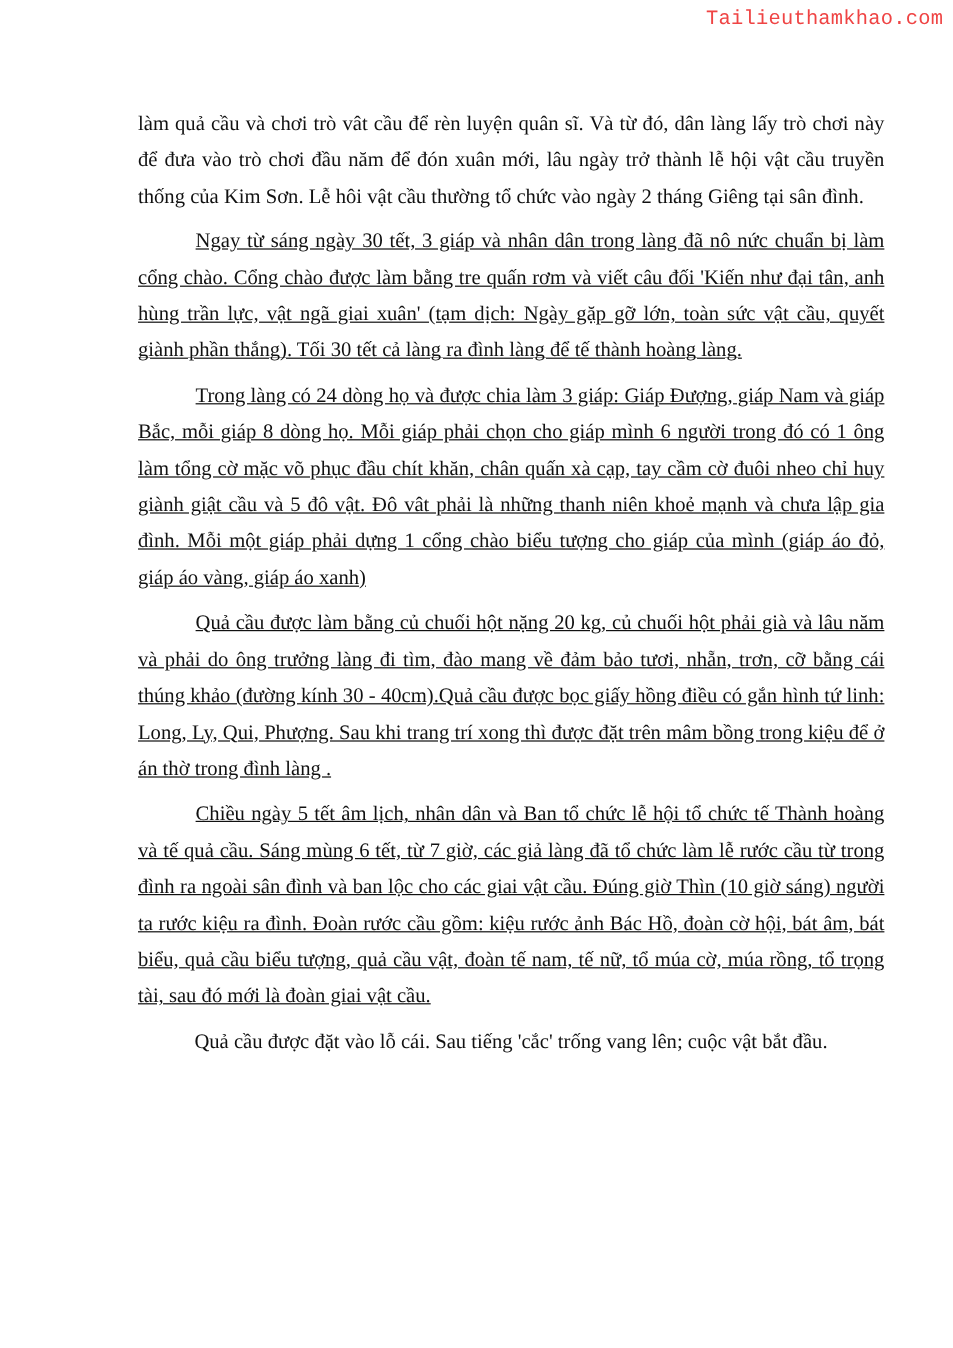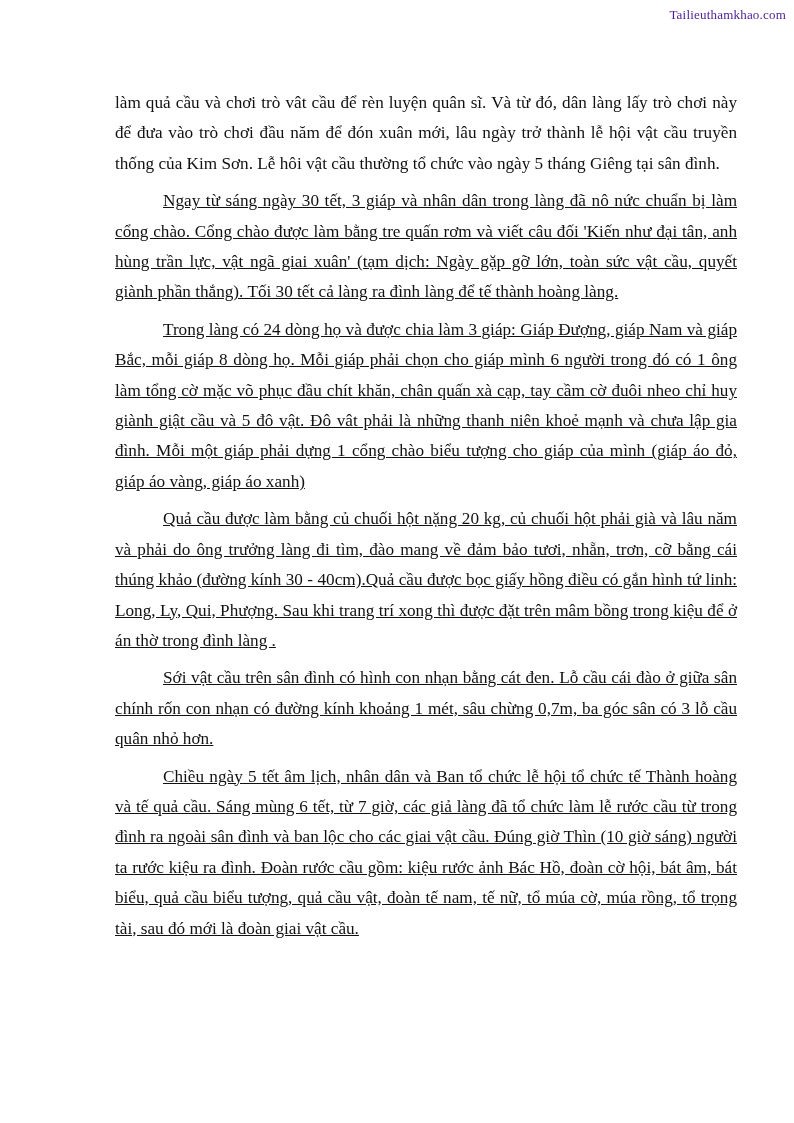--- a/index.html
+++ b/index.html
@@ -1,35 +1,35 @@
 <!DOCTYPE html>
 <html><head>
 <meta charset="utf-8">
 <style>
   html, body { margin: 0; padding: 0; background: #ffffff; }
   body { width: 794px; height: 1123px; position: relative; overflow: hidden; }
   .watermark {
     position: absolute; top: 7px; right: 8px;
-    font-family: Liberation Serif, serif; font-size: 13px;
-    color: #4c1d95; letter-spacing: 0.2px;
+    font-family: Liberation Mono, monospace; font-size: 17px;
+    color: #ef4444; letter-spacing: 0.2px;
   }
   .page {
     position: absolute; left: 115px; top: 88px; width: 622px;
     font-family: "Liberation Serif", serif; font-size: 17.2px;
     line-height: 30.4px; color: #111111; text-align: justify;
   }
   .para { margin: 0 0 7px 0; text-indent: 0; }
   .para.indent { text-indent: 48px; text-decoration: underline; }
   .para.last { text-indent: 47px; text-align: left; white-space: nowrap; margin-left: 0; }
 </style>
 </head>
 <body>
 
 <div class="watermark">Tailieuthamkhao.com</div>
 
 <div class="page">
-  <p class="para">làm quả cầu và chơi trò vât cầu để rèn luyện quân sĩ. Và từ đó, dân làng lấy trò chơi này để đưa vào trò chơi đầu năm để đón xuân mới, lâu ngày trở thành lễ hội vật cầu truyền thống của Kim Sơn. Lễ hôi vật cầu thường tổ chức vào ngày 5 tháng Giêng tại sân đình.</p>
+  <p class="para">làm quả cầu và chơi trò vât cầu để rèn luyện quân sĩ. Và từ đó, dân làng lấy trò chơi này để đưa vào trò chơi đầu năm để đón xuân mới, lâu ngày trở thành lễ hội vật cầu truyền thống của Kim Sơn. Lễ hôi vật cầu thường tổ chức vào ngày 2 tháng Giêng tại sân đình.</p>
   <p class="para indent">Ngay từ sáng ngày 30 tết, 3 giáp và nhân dân trong làng đã nô nức chuẩn bị làm cổng chào. Cổng chào được làm bằng tre quấn rơm và viết câu đối 'Kiến như đại tân, anh hùng trần lực, vật ngã giai xuân' (tạm dịch: Ngày gặp gỡ lớn, toàn sức vật cầu, quyết giành phần thắng). Tối 30 tết cả làng ra đình làng để tế thành hoàng làng.</p>
   <p class="para indent">Trong làng có 24 dòng họ và được chia làm 3 giáp: Giáp Đượng, giáp Nam và giáp Bắc, mỗi giáp 8 dòng họ. Mỗi giáp phải chọn cho giáp mình 6 người trong đó có 1 ông làm tổng cờ mặc võ phục đầu chít khăn, chân quấn xà cạp, tay cầm cờ đuôi nheo chỉ huy giành giật cầu và 5 đô vật. Đô vât phải là những thanh niên khoẻ mạnh và chưa lập gia đình. Mỗi một giáp phải dựng 1 cổng chào biểu tượng cho giáp của mình (giáp áo đỏ, giáp áo vàng, giáp áo xanh)</p>
   <p class="para indent">Quả cầu được làm bằng củ chuối hột nặng 20 kg, củ chuối hột phải già và lâu năm và phải do ông trưởng làng đi tìm, đào mang về đảm bảo tươi, nhẵn, trơn, cỡ bằng cái thúng khảo (đường kính 30 - 40cm).Quả cầu được bọc giấy hồng điều có gắn hình tứ linh: Long, Ly, Qui, Phượng. Sau khi trang trí xong thì được đặt trên mâm bồng trong kiệu để ở án thờ trong đình làng .</p>
-  <p class="para indent">Sới vật cầu trên sân đình có hình con nhạn bằng cát đen. Lỗ cầu cái đào ở giữa sân chính rốn con nhạn có đường kính khoảng 1 mét, sâu chừng 0,7m, ba góc sân có 3 lỗ cầu quân nhỏ hơn.</p>
   <p class="para indent">Chiều ngày 5 tết âm lịch, nhân dân và Ban tổ chức lễ hội tổ chức tế Thành hoàng và tế quả cầu. Sáng mùng 6 tết, từ 7 giờ, các giả làng đã tổ chức làm lễ rước cầu từ trong đình ra ngoài sân đình và ban lộc cho các giai vật cầu. Đúng giờ Thìn (10 giờ sáng) người ta rước kiệu ra đình. Đoàn rước cầu gồm: kiệu rước ảnh Bác Hồ, đoàn cờ hội, bát âm, bát biểu, quả cầu biểu tượng, quả cầu vật, đoàn tế nam, tế nữ, tổ múa cờ, múa rồng, tổ trọng tài, sau đó mới là đoàn giai vật cầu.</p>
+  <p class="para last">Quả cầu được đặt vào lỗ cái. Sau tiếng 'cắc' trống vang lên; cuộc vật bắt đầu.</p>
 </div>
 
 </body></html>

